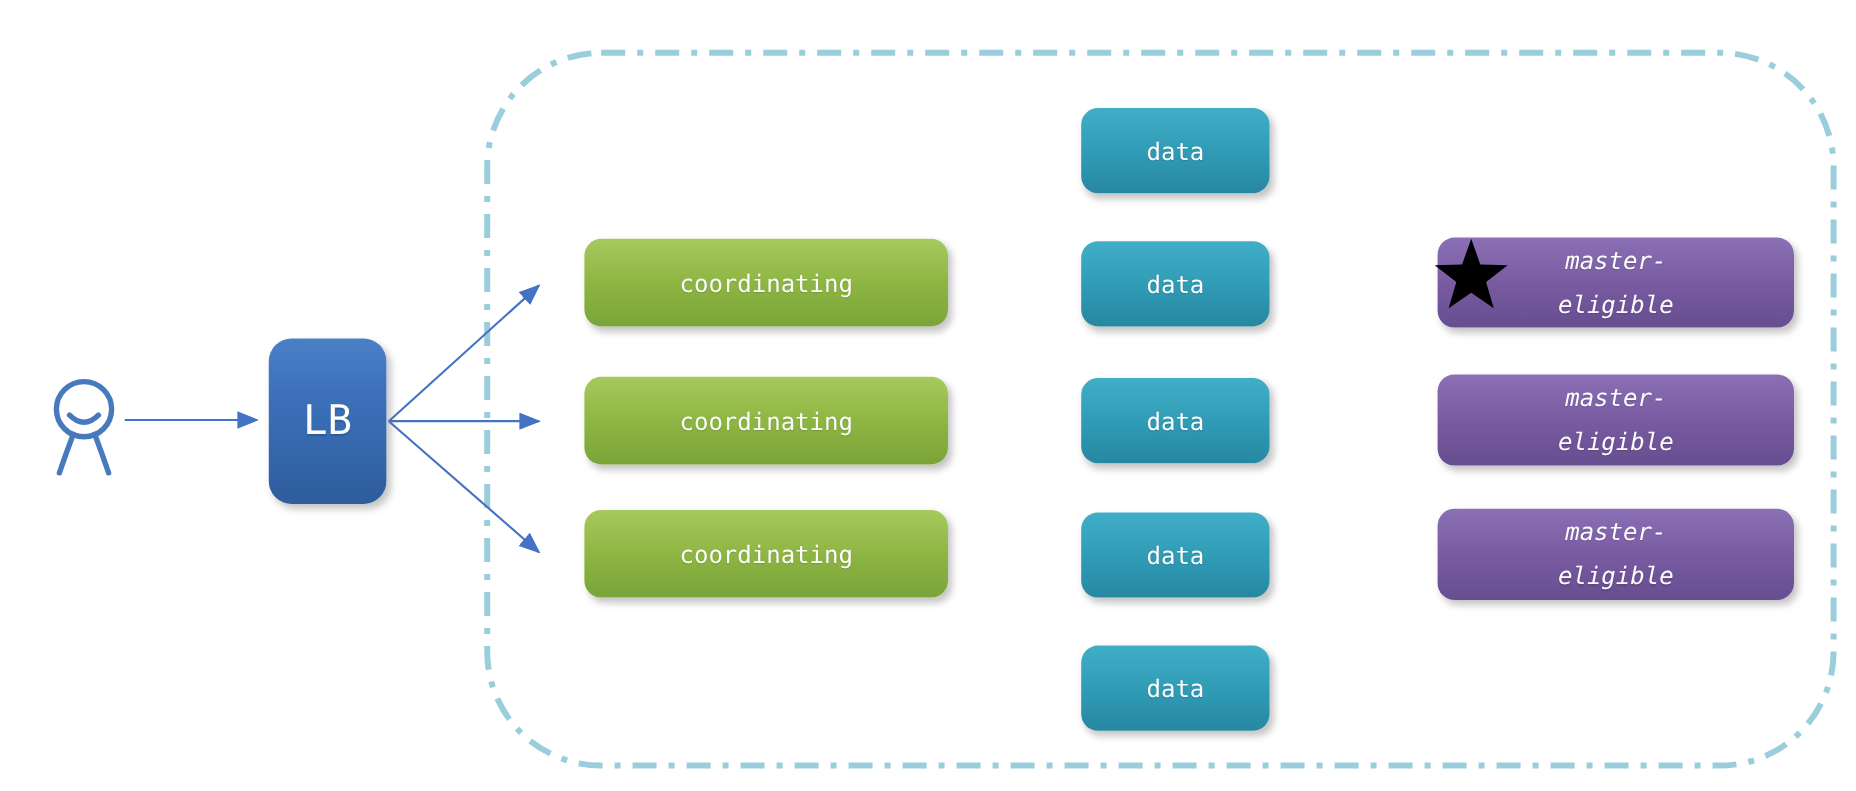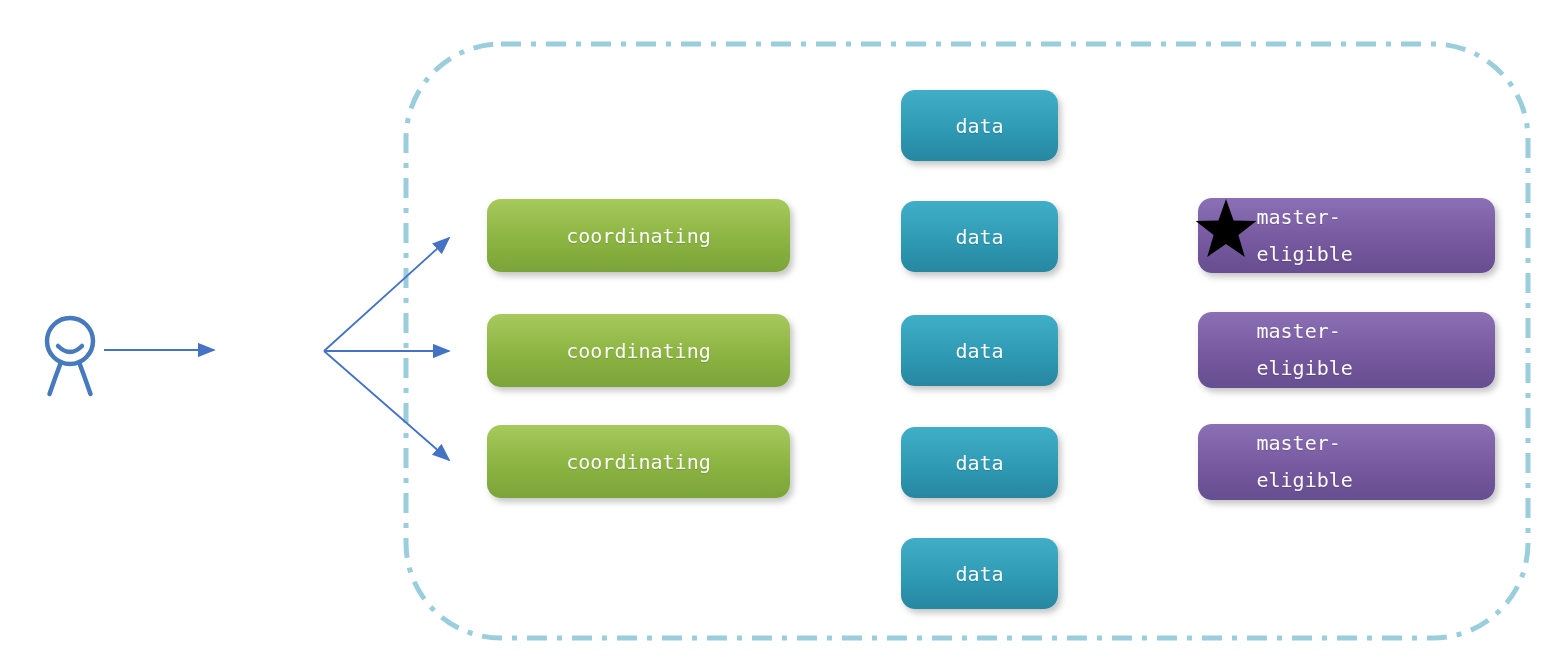--- a/index.html
+++ b/index.html
@@ -40,21 +40,23 @@
   .node-data {
     background: linear-gradient(180deg, #41aec8 0%, #2f9ab4 55%, #2787a1 100%);
   }
   .node-master {
     background: linear-gradient(180deg, #8b70b6 0%, #77599f 55%, #664e90 100%);
   }
   .master-label {
     display: block;
     width: 180px;
     margin: 0 auto;
+    text-align: center;
     line-height: 37px;
+    font-style: italic;
   }
   .star-badge {
     position: absolute;
     left: 1191px;
     top: 196px;
     width: 70px;
     height: 70px;
   }
 </style>
 </head>
@@ -80,20 +82,23 @@
 
     <line x1="104" y1="350" x2="214" y2="350" stroke="#4472c4" stroke-width="1.8" marker-end="url(#arrowhead)"></line>
 
     <g stroke="#4472c4" stroke-width="1.8">
       <line x1="324" y1="351" x2="449" y2="238" marker-end="url(#arrowhead)"></line>
       <line x1="324" y1="351" x2="449" y2="351" marker-end="url(#arrowhead)"></line>
       <line x1="324" y1="351" x2="449" y2="460" marker-end="url(#arrowhead)"></line>
     </g>
   </svg>
 
+  <div class="node node-lb" style="left:224px; top:282px; width:98px; height:138px;">
+    <span>LB</span>
+  </div>
 
   <div class="node node-coordinating" style="left:460px; top:199px; width:303px; height:73px;">
     <span>coordinating</span>
   </div>
   <div class="node node-coordinating" style="left:460px; top:314px; width:303px; height:73px;">
     <span>coordinating</span>
   </div>
   <div class="node node-coordinating" style="left:460px; top:425px; width:303px; height:73px;">
     <span>coordinating</span>
   </div>

